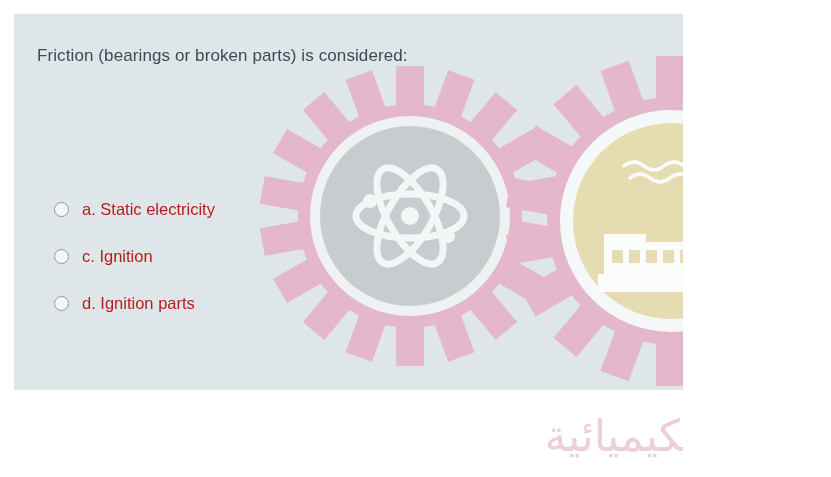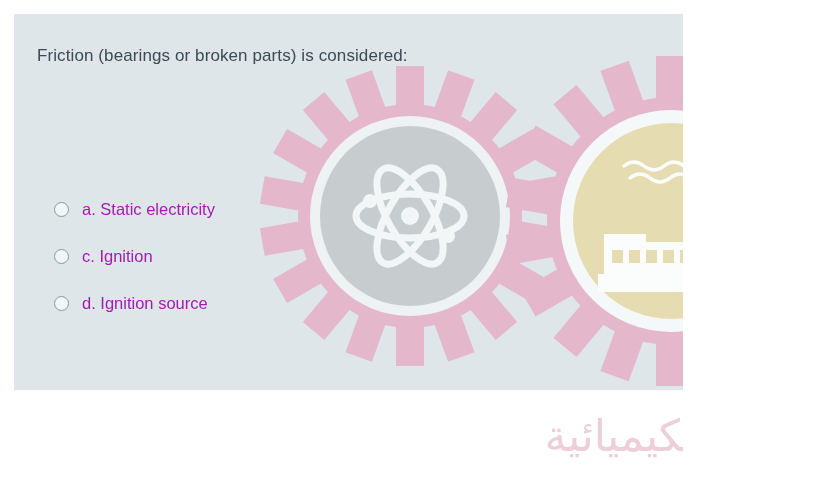--- a/index.html
+++ b/index.html
@@ -77,21 +77,21 @@
     height: 15px;
     border: 1.6px solid #8e9699;
     border-radius: 50%;
     background: #f2f6f7;
     box-sizing: border-box;
     flex: 0 0 auto;
   }
   .option-label {
     margin-left: 13px;
     font-size: 16.5px;
-    color: #a21caf;
+    color: #b91c1c;
     white-space: nowrap;
   }
 
   
   #watermark {
     position: absolute;
     left: 12px;
     top: 410px;
     width: 831px;
     text-align: right;
@@ -307,21 +307,21 @@
       </div>
 
 
       <div class="option-row">
         <div class="radio"></div>
         <div class="option-label">c. Ignition</div>
       </div>
 
       <div class="option-row">
         <div class="radio"></div>
-        <div class="option-label">d. Ignition source</div>
+        <div class="option-label">d. Ignition parts</div>
       </div>
 
     </div>
 
   </div>
 
   <div id="watermark">هندسة الكيميائية</div>
 
   <div id="corner-square"></div>
 

